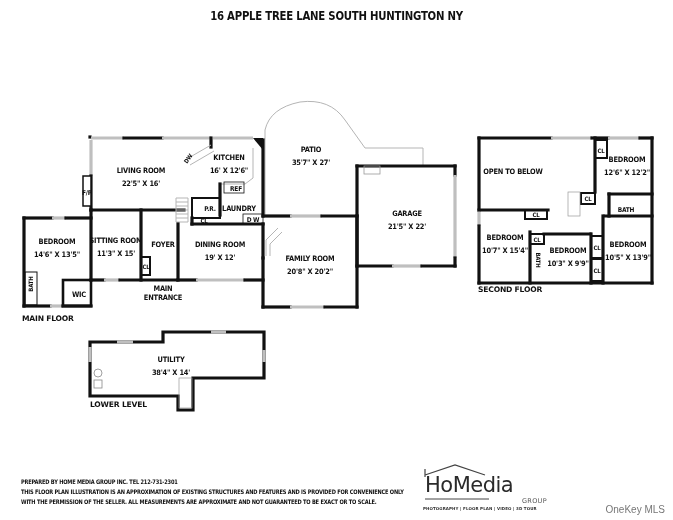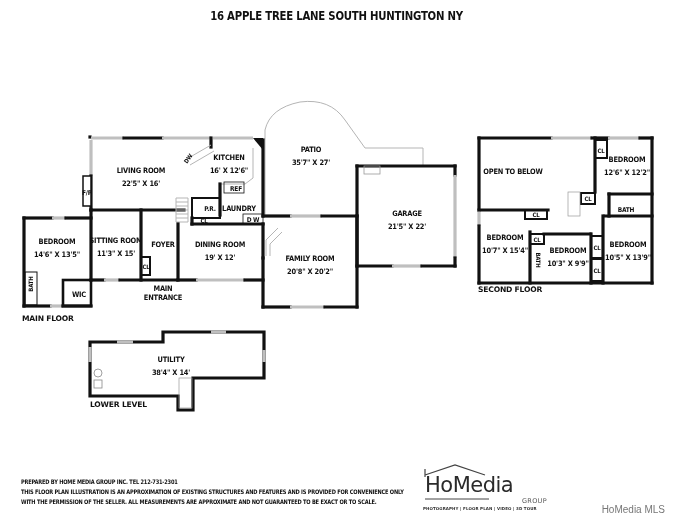--- a/index.html
+++ b/index.html
@@ -220,13 +220,13 @@
 <div class="logo">
   <svg width="110" height="50" style="position:absolute;left:0;top:0">
     <path d="M4,14 L4,6 M4,12 L34,2 L64,12" stroke="#444" stroke-width="1.2" fill="none"></path>
     <line x1="4" y1="36" x2="68" y2="36" stroke="#444" stroke-width="1"></line>
   </svg>
   <span class="logo-text">HoMedia</span>
   <span class="logo-group">GROUP</span>
   <span class="logo-tag">PHOTOGRAPHY | FLOOR PLAN | VIDEO | 3D TOUR</span>
 </div>
 
-<div class="mls">HoMedia MLS</div>
+<div class="mls">OneKey MLS</div>
 
 </body></html>

